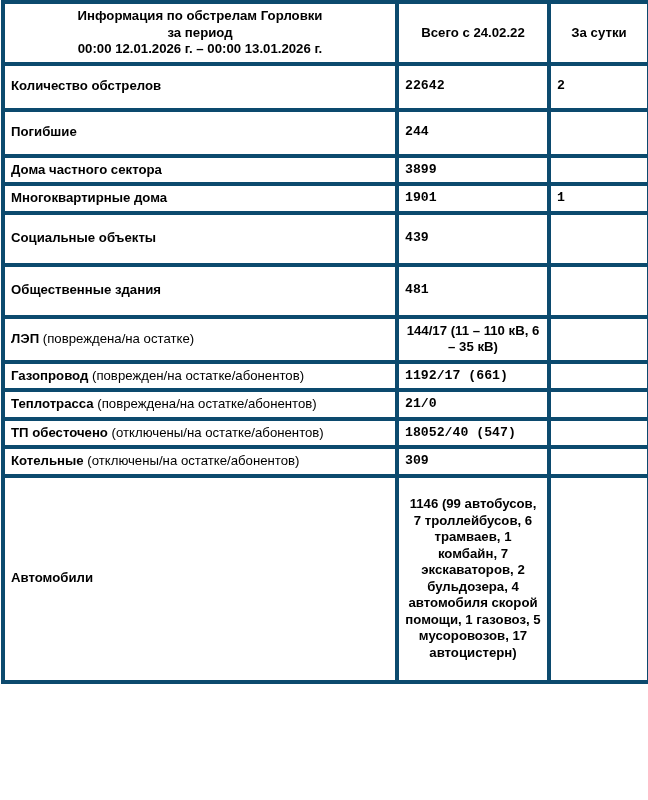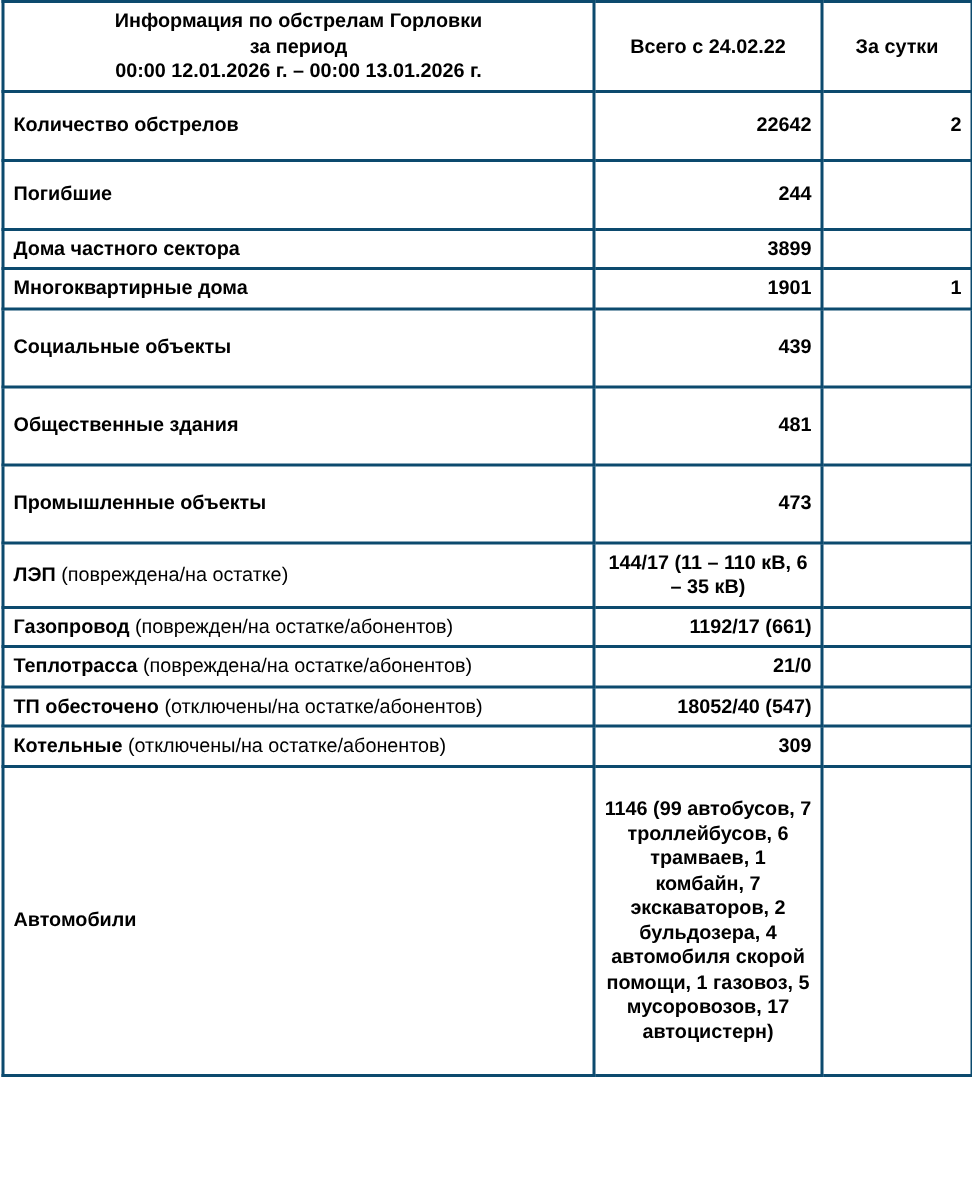--- a/index.html
+++ b/index.html
@@ -20,42 +20,43 @@
     position: relative;
     box-sizing: border-box;
   }
   table.report {
     border-collapse: collapse;
     width: 646px;
     margin: 0 1px;
     table-layout: fixed;
   }
   table.report td {
-    border: 2px solid #0c4a6e;
+    border: 4px solid #0c4a6e;
     vertical-align: middle;
     padding: 4px 6px;
     font-size: 13.2px;
     line-height: 1.25;
     box-sizing: border-box;
   }
   col.c-label { width: 394px; }
   col.c-total { width: 152px; }
   col.c-day   { width: 100px; }
 
   .head-cell {
     text-align: center;
     font-weight: bold;
     font-size: 13.2px;
     line-height: 1.3;
     padding: 8px 6px;
   }
   .head-cell .l { display: block; white-space: nowrap; }
   .num {
-    text-align: right;
+    text-align: left;
     font-weight: bold;
+    font-family: Liberation Mono, monospace;
   }
   .label {
     text-align: left;
     font-weight: bold;
     border-radius: 19px;
   }
   .label .sub {
     font-weight: normal;
   }
   .multiline-num {
@@ -124,25 +125,20 @@
         <td class="num">439</td>
         <td class="num"></td>
       </tr>
 
       <tr>
         <td class="label tall-52"><span>Общественные здания</span><span class="sub"></span></td>
         <td class="num">481</td>
         <td class="num"></td>
       </tr>
 
-      <tr>
-        <td class="label tall-52"><span>Промышленные объекты</span><span class="sub"></span></td>
-        <td class="num">473</td>
-        <td class="num"></td>
-      </tr>
 
       <tr>
         <td class="label"><span>ЛЭП</span><span class="sub"> (повреждена/на остатке)</span></td>
         <td class="multiline-num">144/17 (11 – 110 кВ, 6 – 35 кВ)</td>
         <td class="num"></td>
       </tr>
 
       <tr>
         <td class="label"><span>Газопровод</span><span class="sub"> (поврежден/на остатке/абонентов)</span></td>
         <td class="num">1192/17 (661)</td>

